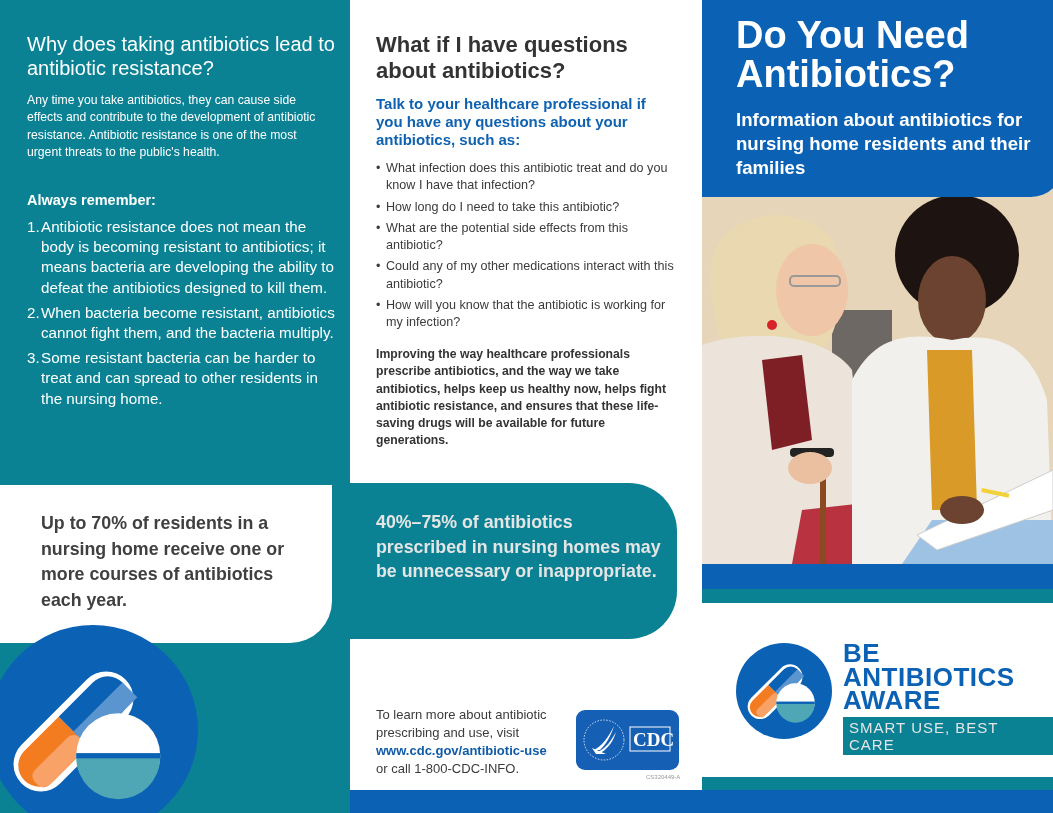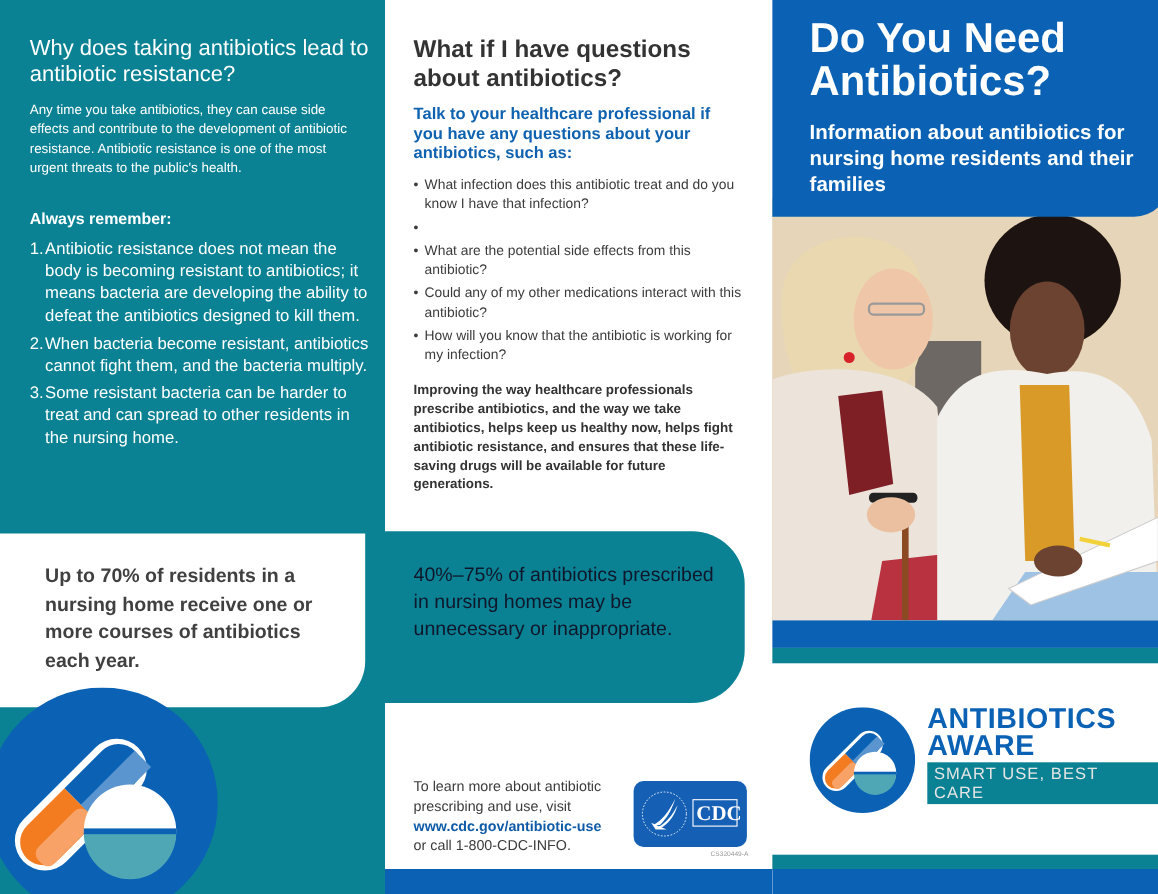--- a/index.html
+++ b/index.html
@@ -26,21 +26,21 @@
   
   #mid { left: 350px; width: 352px; background: #ffffff; }
   #mid .h2 { position: absolute; left: 26px; top: 32px; width: 310px; font-size: 22px; line-height: 25.5px; font-weight: bold; color: #333333; }
   #mid .sub { position: absolute; left: 26px; top: 95px; width: 300px; font-size: 15px; line-height: 18px; font-weight: bold; color: #0f62b0; }
   #mid ul { position: absolute; left: 26px; top: 160px; width: 300px; list-style: none; }
   #mid ul li { display: flex; font-size: 12.6px; line-height: 17.3px; color: #3b3b3b; margin-bottom: 4px; }
   #mid ul li .bul { width: 10px; flex: 0 0 10px; }
   #mid .para { position: absolute; left: 26px; top: 346px; width: 300px; font-size: 12.2px; line-height: 17.3px; font-weight: bold; color: #333333; }
 
   #stat2 { position: absolute; left: 0; top: 483px; width: 327px; height: 156px; background: #0a8294; border-radius: 0 48px 48px 0; }
-  #stat2 .txt { position: absolute; left: 26px; top: 27px; width: 290px; font-size: 17.8px; line-height: 24.5px; font-weight: normal; color: #0f172a; }
+  #stat2 .txt { position: absolute; left: 26px; top: 27px; width: 290px; font-size: 17.8px; line-height: 24.5px; font-weight: bold; color: #e5e5e5; }
 
   #learn { position: absolute; left: 26px; top: 706px; width: 200px; font-size: 13px; line-height: 18px; color: #3b3b3b; }
   #learn .link { font-weight: bold; color: #0f5ba8; }
   #cdc-logo { position: absolute; left: 226px; top: 710px; width: 103px; height: 60px; background: #1560b5; border-radius: 9px; }
   #cdc-code { position: absolute; left: 296px; top: 774px; font-size: 6px; color: #999; }
   #mid-bottom-bar { position: absolute; left: 0; top: 790px; width: 352px; height: 23px; background: #0b62b4; }
 
   
   #right { left: 702px; width: 351px; background: #ffffff; }
   #cover-head { position: absolute; left: 0; top: 0; width: 361px; height: 197px; background: #0b62b4; border-radius: 0 0 32px 0; z-index: 2; }
@@ -98,20 +98,21 @@
 <section id="mid" class="panel">
   <h2 class="h2">What if I have questions about antibiotics?</h2>
   <p class="sub">Talk to your healthcare professional if you have any questions about your antibiotics, such as:</p>
   <ul>
     <li>
         <span class="bul">•</span>
         <span>What infection does this antibiotic treat and do you know I have that infection?</span>
       </li>
     <li>
         <span class="bul">•</span>
+        <span>How long do I need to take this antibiotic?</span>
       </li>
     <li>
         <span class="bul">•</span>
         <span>What are the potential side effects from this antibiotic?</span>
       </li>
     <li>
         <span class="bul">•</span>
         <span>Could any of my other medications interact with this antibiotic?</span>
       </li>
     <li>
@@ -185,20 +186,21 @@
       <path d="M17 41 H40 V61 H17 A10 10 0 0 1 17 41 Z" fill="#f47c20"></path>
       <path d="M40 41 H63 A10 10 0 0 1 63 61 H40 Z" fill="#0b62b4"></path>
       <rect x="40" y="51" width="33" height="10" fill="#5b95cf"></rect>
       <rect x="10" y="51" width="30" height="10" fill="#f8a268" rx="4"></rect>
     </g>
     <circle cx="62" cy="62" r="20" fill="#fff"></circle>
     <path d="M42 63 H82 A20 20 0 0 1 42 63 Z" fill="#4fa7b6"></path>
     <rect x="42" y="61" width="40" height="2.5" fill="#0b62b4"></rect>
   </svg>
   <div id="logo-text">
+    <div class="l">BE</div>
     <div class="l">ANTIBIOTICS</div>
     <div class="l">AWARE</div>
     <div id="logo-tag">SMART USE, BEST CARE</div>
   </div>
 
   <div id="stripe-teal2"></div>
   <div id="stripe-blue2"></div>
 </section>
 
 </body></html>

